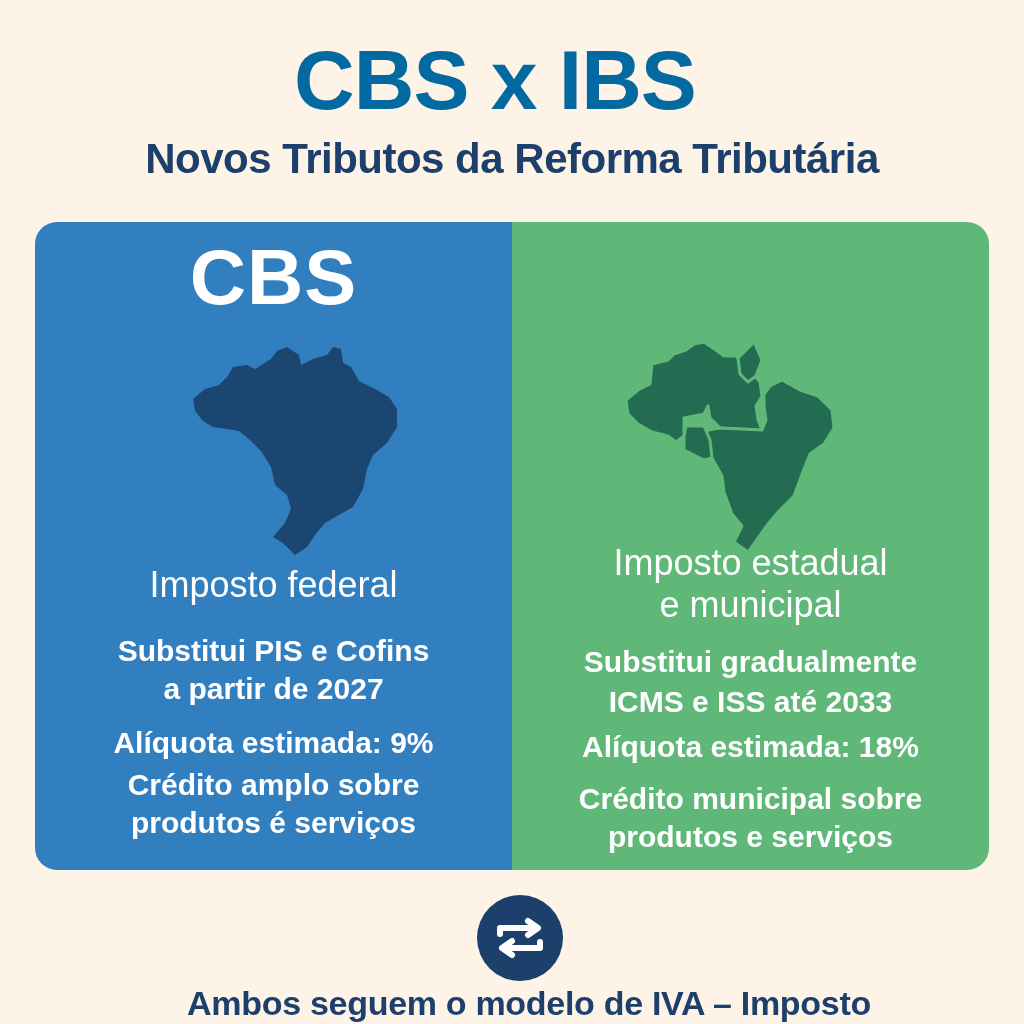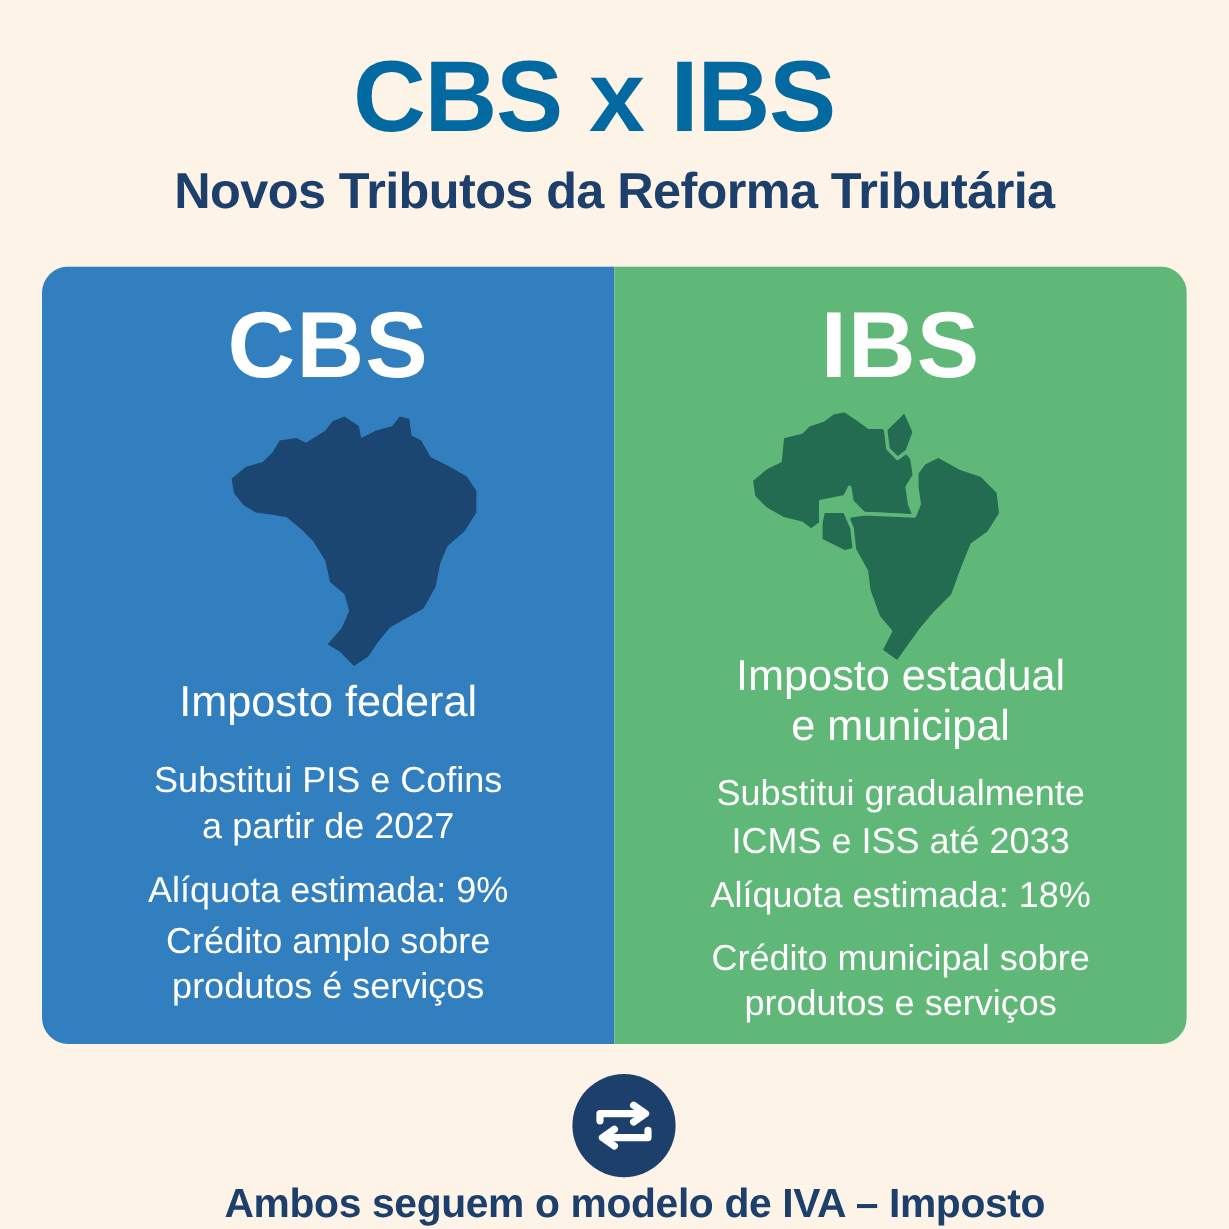--- a/index.html
+++ b/index.html
@@ -22,33 +22,33 @@
     line-height: 1;
   }
   .panels {
     position: absolute; left: 35px; top: 222px; width: 954px; height: 648px;
     border-radius: 22px; overflow: hidden; display: flex;
   }
   .panel { position: relative; height: 100%; color: #ffffff; text-align: center; }
   .panel-cbs { width: 477px; background: #327fc0; }
   .panel-ibs { width: 477px; background: #5fb878; }
   .panel-title {
-    position: absolute; left: 0; width: 100%; top: 26px;
+    position: absolute; left: 0; width: 100%; top: 16px;
     font-size: 78px; font-weight: 700; line-height: 1; letter-spacing: 1px;
   }
   .map { position: absolute; }
   .panel-cbs .map { left: 140px; top: 115px; width: 225px; height: 220px; }
   .panel-ibs .map { left: 100px; top: 108px; width: 250px; height: 230px; }
   .heading {
     position: absolute; left: 0; width: 100%;
     font-size: 36px; font-weight: 400; line-height: 44px;
   }
   .item {
     position: absolute; left: 0; width: 100%;
-    font-size: 30px; font-weight: 400; line-height: 38px;
+    font-size: 30px; font-weight: 700; line-height: 38px;
   }
   .panel-cbs .heading { top: 341px; }
   .panel-cbs .i1 { top: 410px; }
   .panel-cbs .i2 { top: 502px; }
   .panel-cbs .i3 { top: 544px; }
   .panel-ibs .heading { top: 320px; line-height: 42px; }
   .panel-ibs .i1 { top: 420px; line-height: 40px; }
   .panel-ibs .i2 { top: 506px; }
   .panel-ibs .i3 { top: 558px; }
   .footer {
@@ -78,21 +78,20 @@
     </svg>
     <div class="heading">Imposto federal</div>
     <div class="item i1" style="white-space:pre-line">Substitui PIS e Cofins
 a partir de 2027</div>
     <div class="item i2">Alíquota estimada: 9%</div>
     <div class="item i3" style="white-space:pre-line">Crédito amplo sobre
 produtos é serviços</div>
   </div>
 
   <div class="panel panel-ibs">
-    <div class="panel-title">IBS</div>
     <svg class="map" viewBox="0 0 250 230">
       <g fill="#236b51" stroke="#5fb878" stroke-width="3" stroke-linejoin="round">
         <path d="M40,34 L56,30 L62,24 L74,20 L82,14 L92,12 L104,20 L112,26 L124,26 L138,40 L148,52 L150,66 L144,76 L146,90 L150,100 L108,98 L98,88 L96,76 L92,84 L72,88 L72,106 L64,112 L56,106 L40,102 L26,94 L16,84 L14,70 L26,60 L38,54 Z"></path>
         <path d="M126,28 L138,16 L142,12 L150,30 L144,46 L136,52 L128,44 Z"></path>
         <path d="M158,56 L170,50 L188,60 L206,66 L220,80 L222,98 L212,114 L198,124 L190,144 L182,166 L168,180 L156,194 L146,208 L136,222 L122,212 L130,196 L120,184 L112,162 L110,146 L100,128 L92,110 L96,100 L108,98 L150,100 L154,90 L152,76 L152,64 Z"></path>
         <path d="M72,106 L74,96 L92,96 L98,110 L100,128 L92,130 L80,124 L72,120 Z"></path>
       </g>
     </svg>
     <div class="heading" style="white-space:pre-line">Imposto estadual
 e municipal</div>

